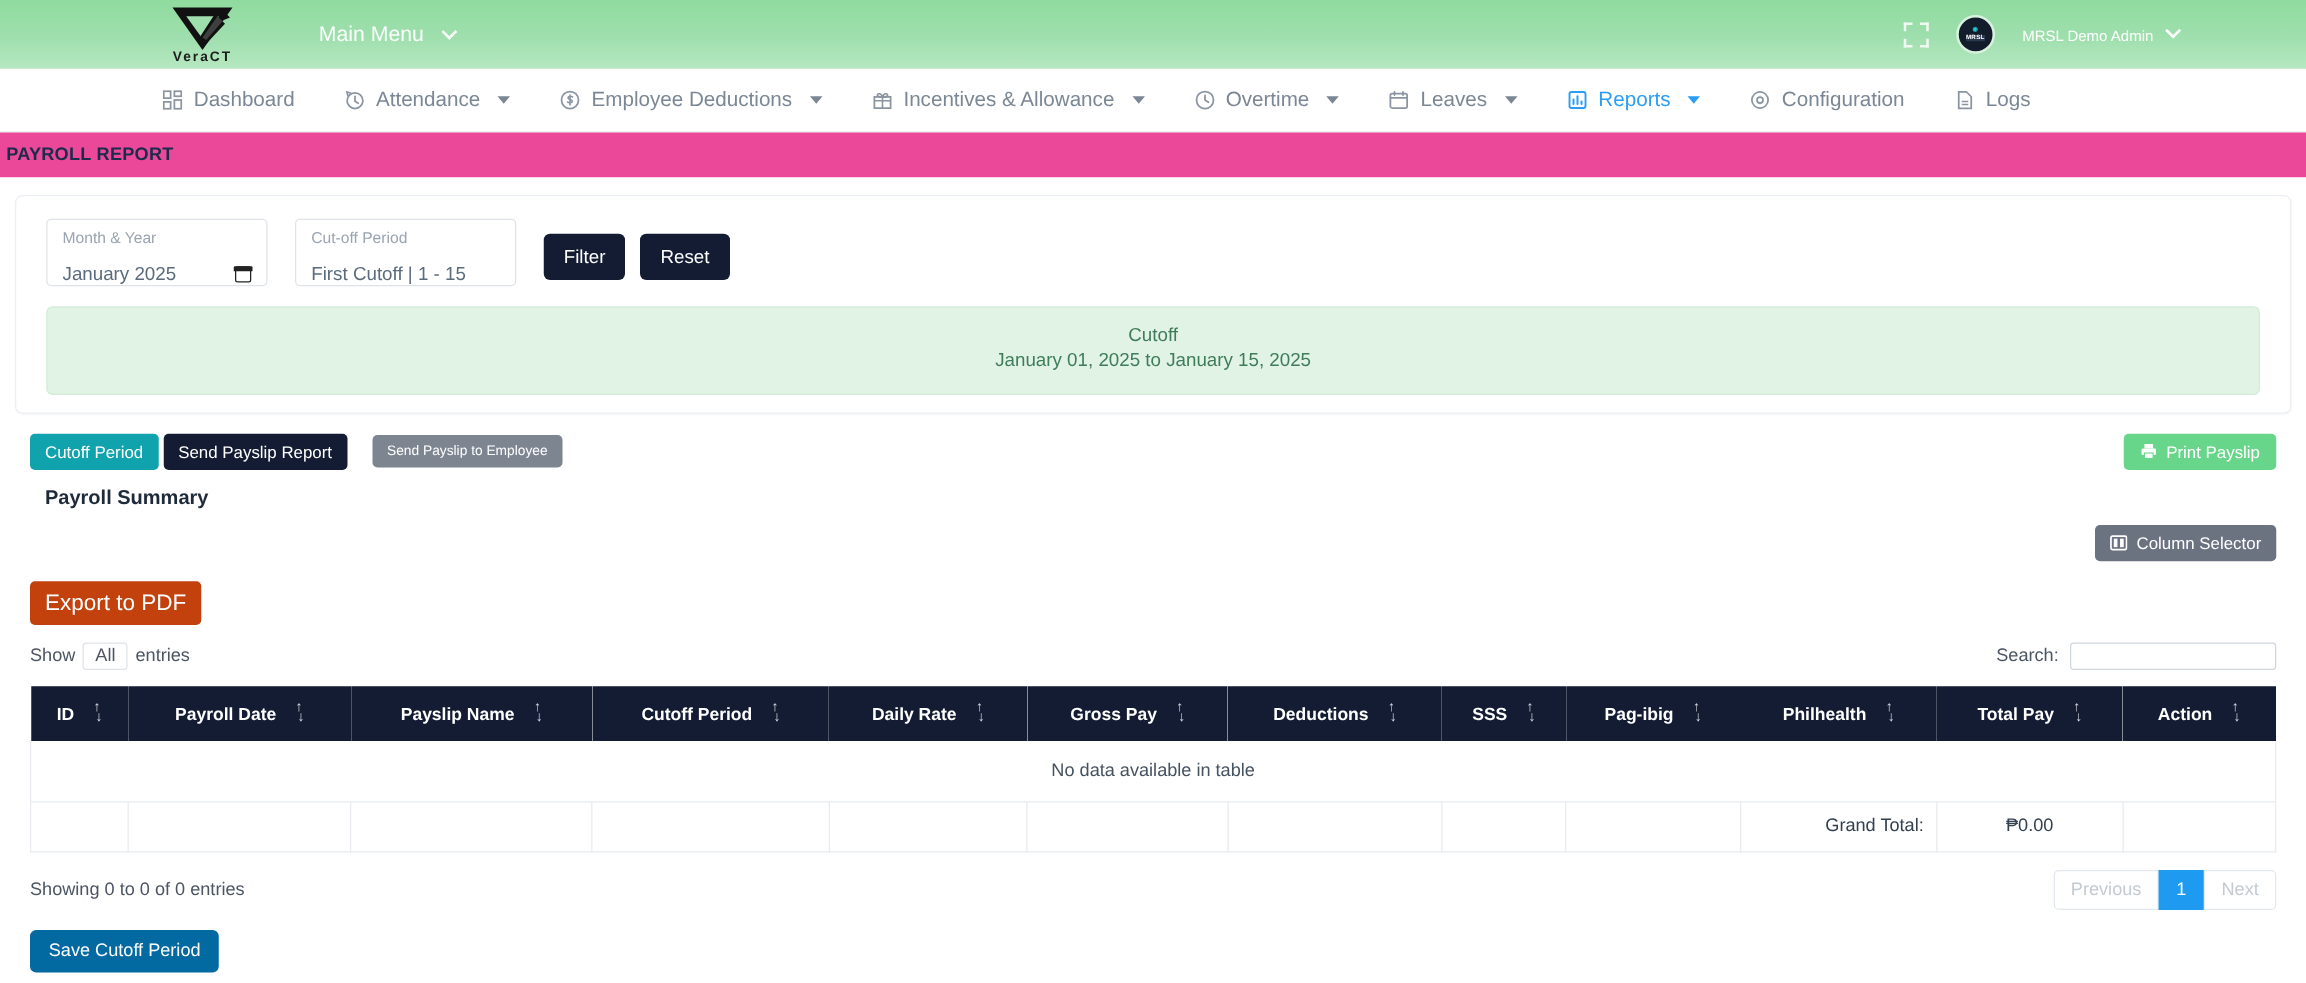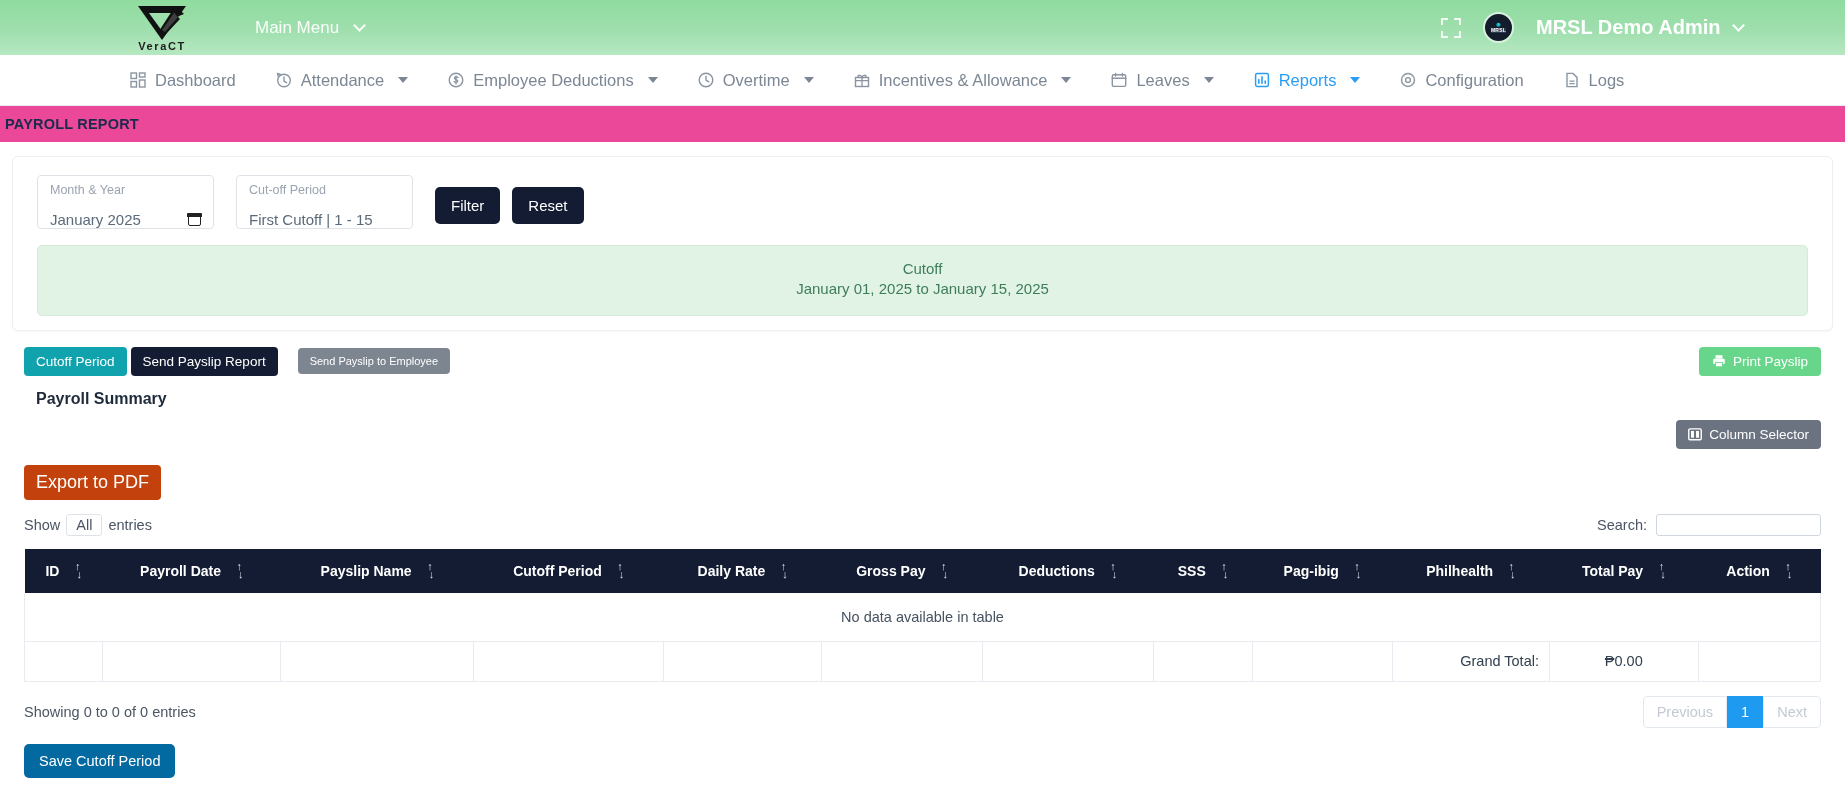--- a/index.html
+++ b/index.html
@@ -55,21 +55,21 @@
     background: #131c2b;
     border: 2px solid #d8f2de;
     display: flex; align-items: center; justify-content: center;
     overflow: hidden;
   }
   .avatar-mark {
     font-size: 5px; color: #22c8d4; font-weight: 700; line-height: 1.15;
     text-align: center; letter-spacing: .2px;
   }
   .avatar-mark span { color: #ffffff; display:block; background:#2b3950; }
-  .username { color: #ffffff; font-size: 20px; font-weight: bold; }
+  .username { color: #ffffff; font-size: 12px; }
   .chev { display:inline-block; width:9px;height:9px;border-right:2px solid #fff;border-bottom:2px solid #fff;
           transform: rotate(45deg); margin-left:8px; margin-bottom:4px;}
 
   
   .navbar {
     height: 51px;
     background: #ffffff;
     display: flex; align-items: center;
     padding-left: 110px;
     border-bottom: 1px solid #e9ecef;
@@ -280,34 +280,34 @@
     <svg width="16" height="16" viewBox="0 0 16 16">
       <circle cx="8" cy="8" r="6.8" fill="none" stroke="#8a95a1" stroke-width="1.4"></circle>
       <path d="M10 5.5c-.6-.7-3.5-.9-3.6.8 0 1.5 3.4 1 3.4 2.6 0 1.7-3 1.6-3.7.7M8 4v8" fill="none" stroke="#8a95a1" stroke-width="1.3" stroke-linecap="round"></path>
     </svg>
     <span>Employee Deductions</span>
     <span class="tri"></span>
   </div>
 
   <div class="navitem">
     <svg width="16" height="16" viewBox="0 0 16 16">
-      <circle cx="8" cy="8" r="6.8" fill="none" stroke="#8a95a1" stroke-width="1.4"></circle>
-      <path d="M8 4.2V8l2.8 1.8" fill="none" stroke="#8a95a1" stroke-width="1.4" stroke-linecap="round"></path>
-    </svg>
-    <span>Overtime</span>
-    <span class="tri"></span>
-  </div>
-
-  <div class="navitem">
-    <svg width="16" height="16" viewBox="0 0 16 16">
       <rect x="1.5" y="5.5" width="13" height="9" fill="none" stroke="#8a95a1" stroke-width="1.4"></rect>
       <path d="M1.5 8.6h13M8 5.5v9" fill="none" stroke="#8a95a1" stroke-width="1.3"></path>
       <path d="M8 5.5C6.8 2.2 3.3 2.6 4 4.5c.5 1.3 4 1 4 1zM8 5.5c1.2-3.3 4.7-2.9 4 -1c-.5 1.3-4 1-4 1z" fill="none" stroke="#8a95a1" stroke-width="1.3"></path>
     </svg>
     <span>Incentives &amp; Allowance</span>
+    <span class="tri"></span>
+  </div>
+
+  <div class="navitem">
+    <svg width="16" height="16" viewBox="0 0 16 16">
+      <circle cx="8" cy="8" r="6.8" fill="none" stroke="#8a95a1" stroke-width="1.4"></circle>
+      <path d="M8 4.2V8l2.8 1.8" fill="none" stroke="#8a95a1" stroke-width="1.4" stroke-linecap="round"></path>
+    </svg>
+    <span>Overtime</span>
     <span class="tri"></span>
   </div>
 
   <div class="navitem">
     <svg width="16" height="16" viewBox="0 0 16 16">
       <rect x="1.3" y="2.8" width="13.4" height="11.6" rx="1.4" fill="none" stroke="#8a95a1" stroke-width="1.4"></rect>
       <path d="M1.3 6.2h13.4M4.6 1.4v2.6M11.4 1.4v2.6" fill="none" stroke="#8a95a1" stroke-width="1.4" stroke-linecap="round"></path>
     </svg>
     <span>Leaves</span>
     <span class="tri"></span>

